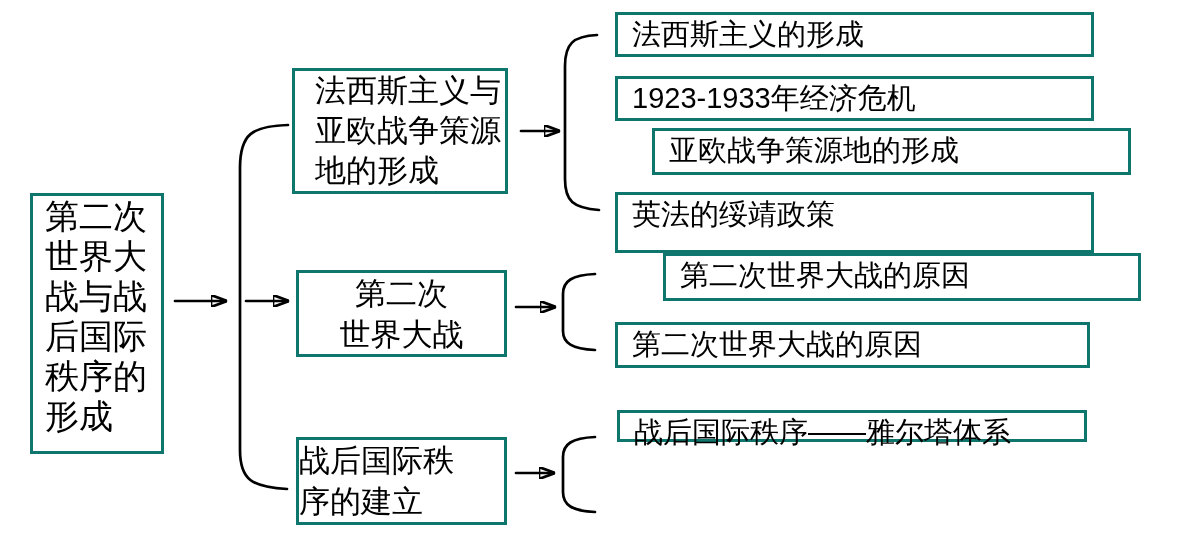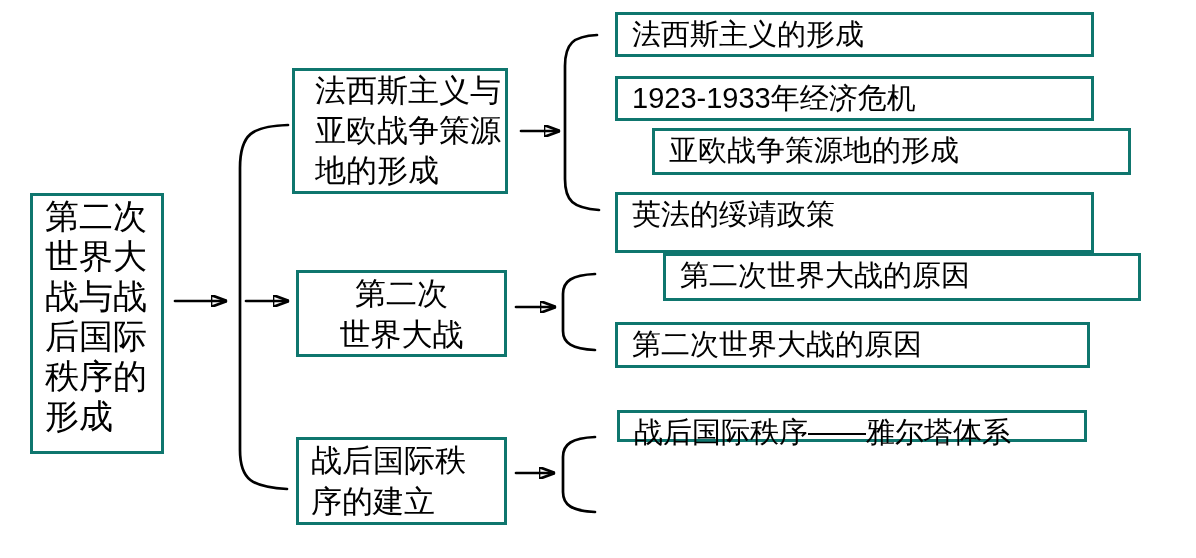--- a/index.html
+++ b/index.html
@@ -42,21 +42,20 @@
     padding-left: 20px;
   }
   #branch-ww2 {
     left: 296px; top: 270px; width: 211px; height: 87px;
     font-size: 31px; line-height: 41px;
     justify-content: center; text-align: center;
   }
   #branch-postwar {
     left: 296px; top: 437px; width: 211px; height: 88px;
     font-size: 31px; line-height: 41px;
-    padding-left: 12px;
   }
   
   .leaf {
     font-size: 29px;
     padding-left: 14px;
     white-space: nowrap;
   }
   #leaf-0 { left: 615px; top: 12px;  width: 479px; height: 45px; }
   #leaf-1 { left: 615px; top: 76px;  width: 479px; height: 45px; }
   #leaf-2 { left: 615px; top: 128px; width: 479px; height: 47px; margin-left: 37px; }

